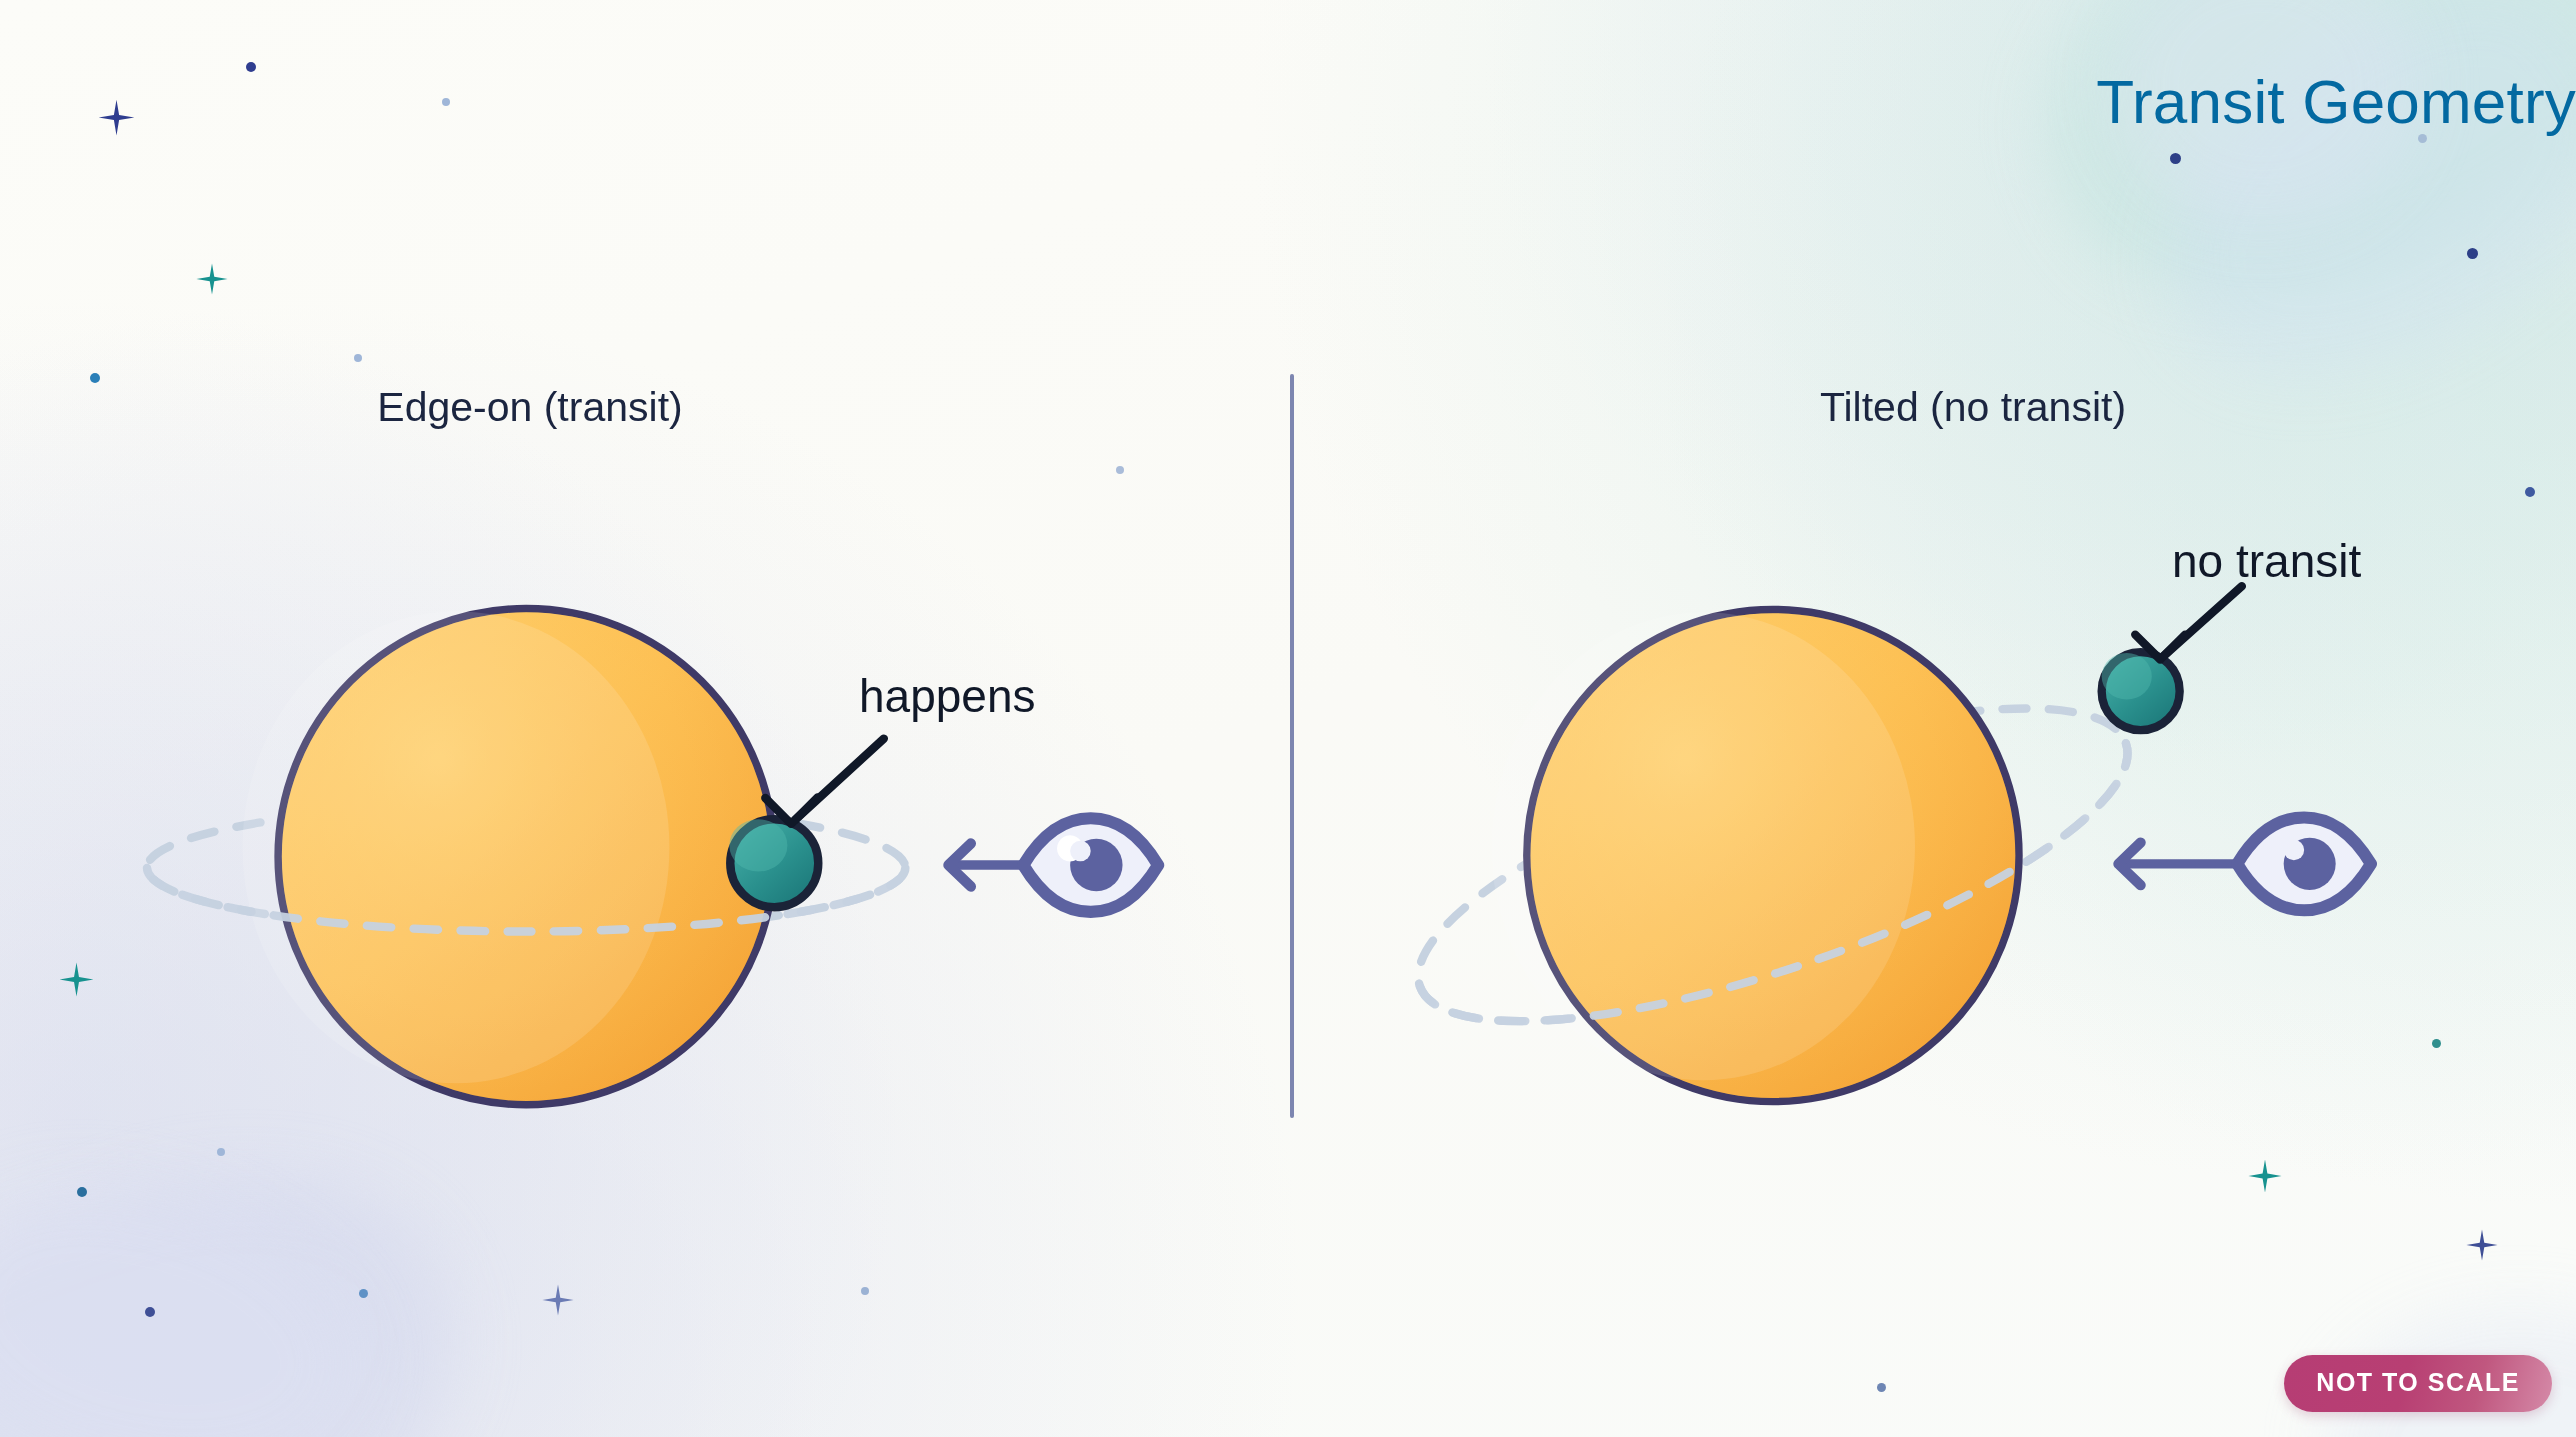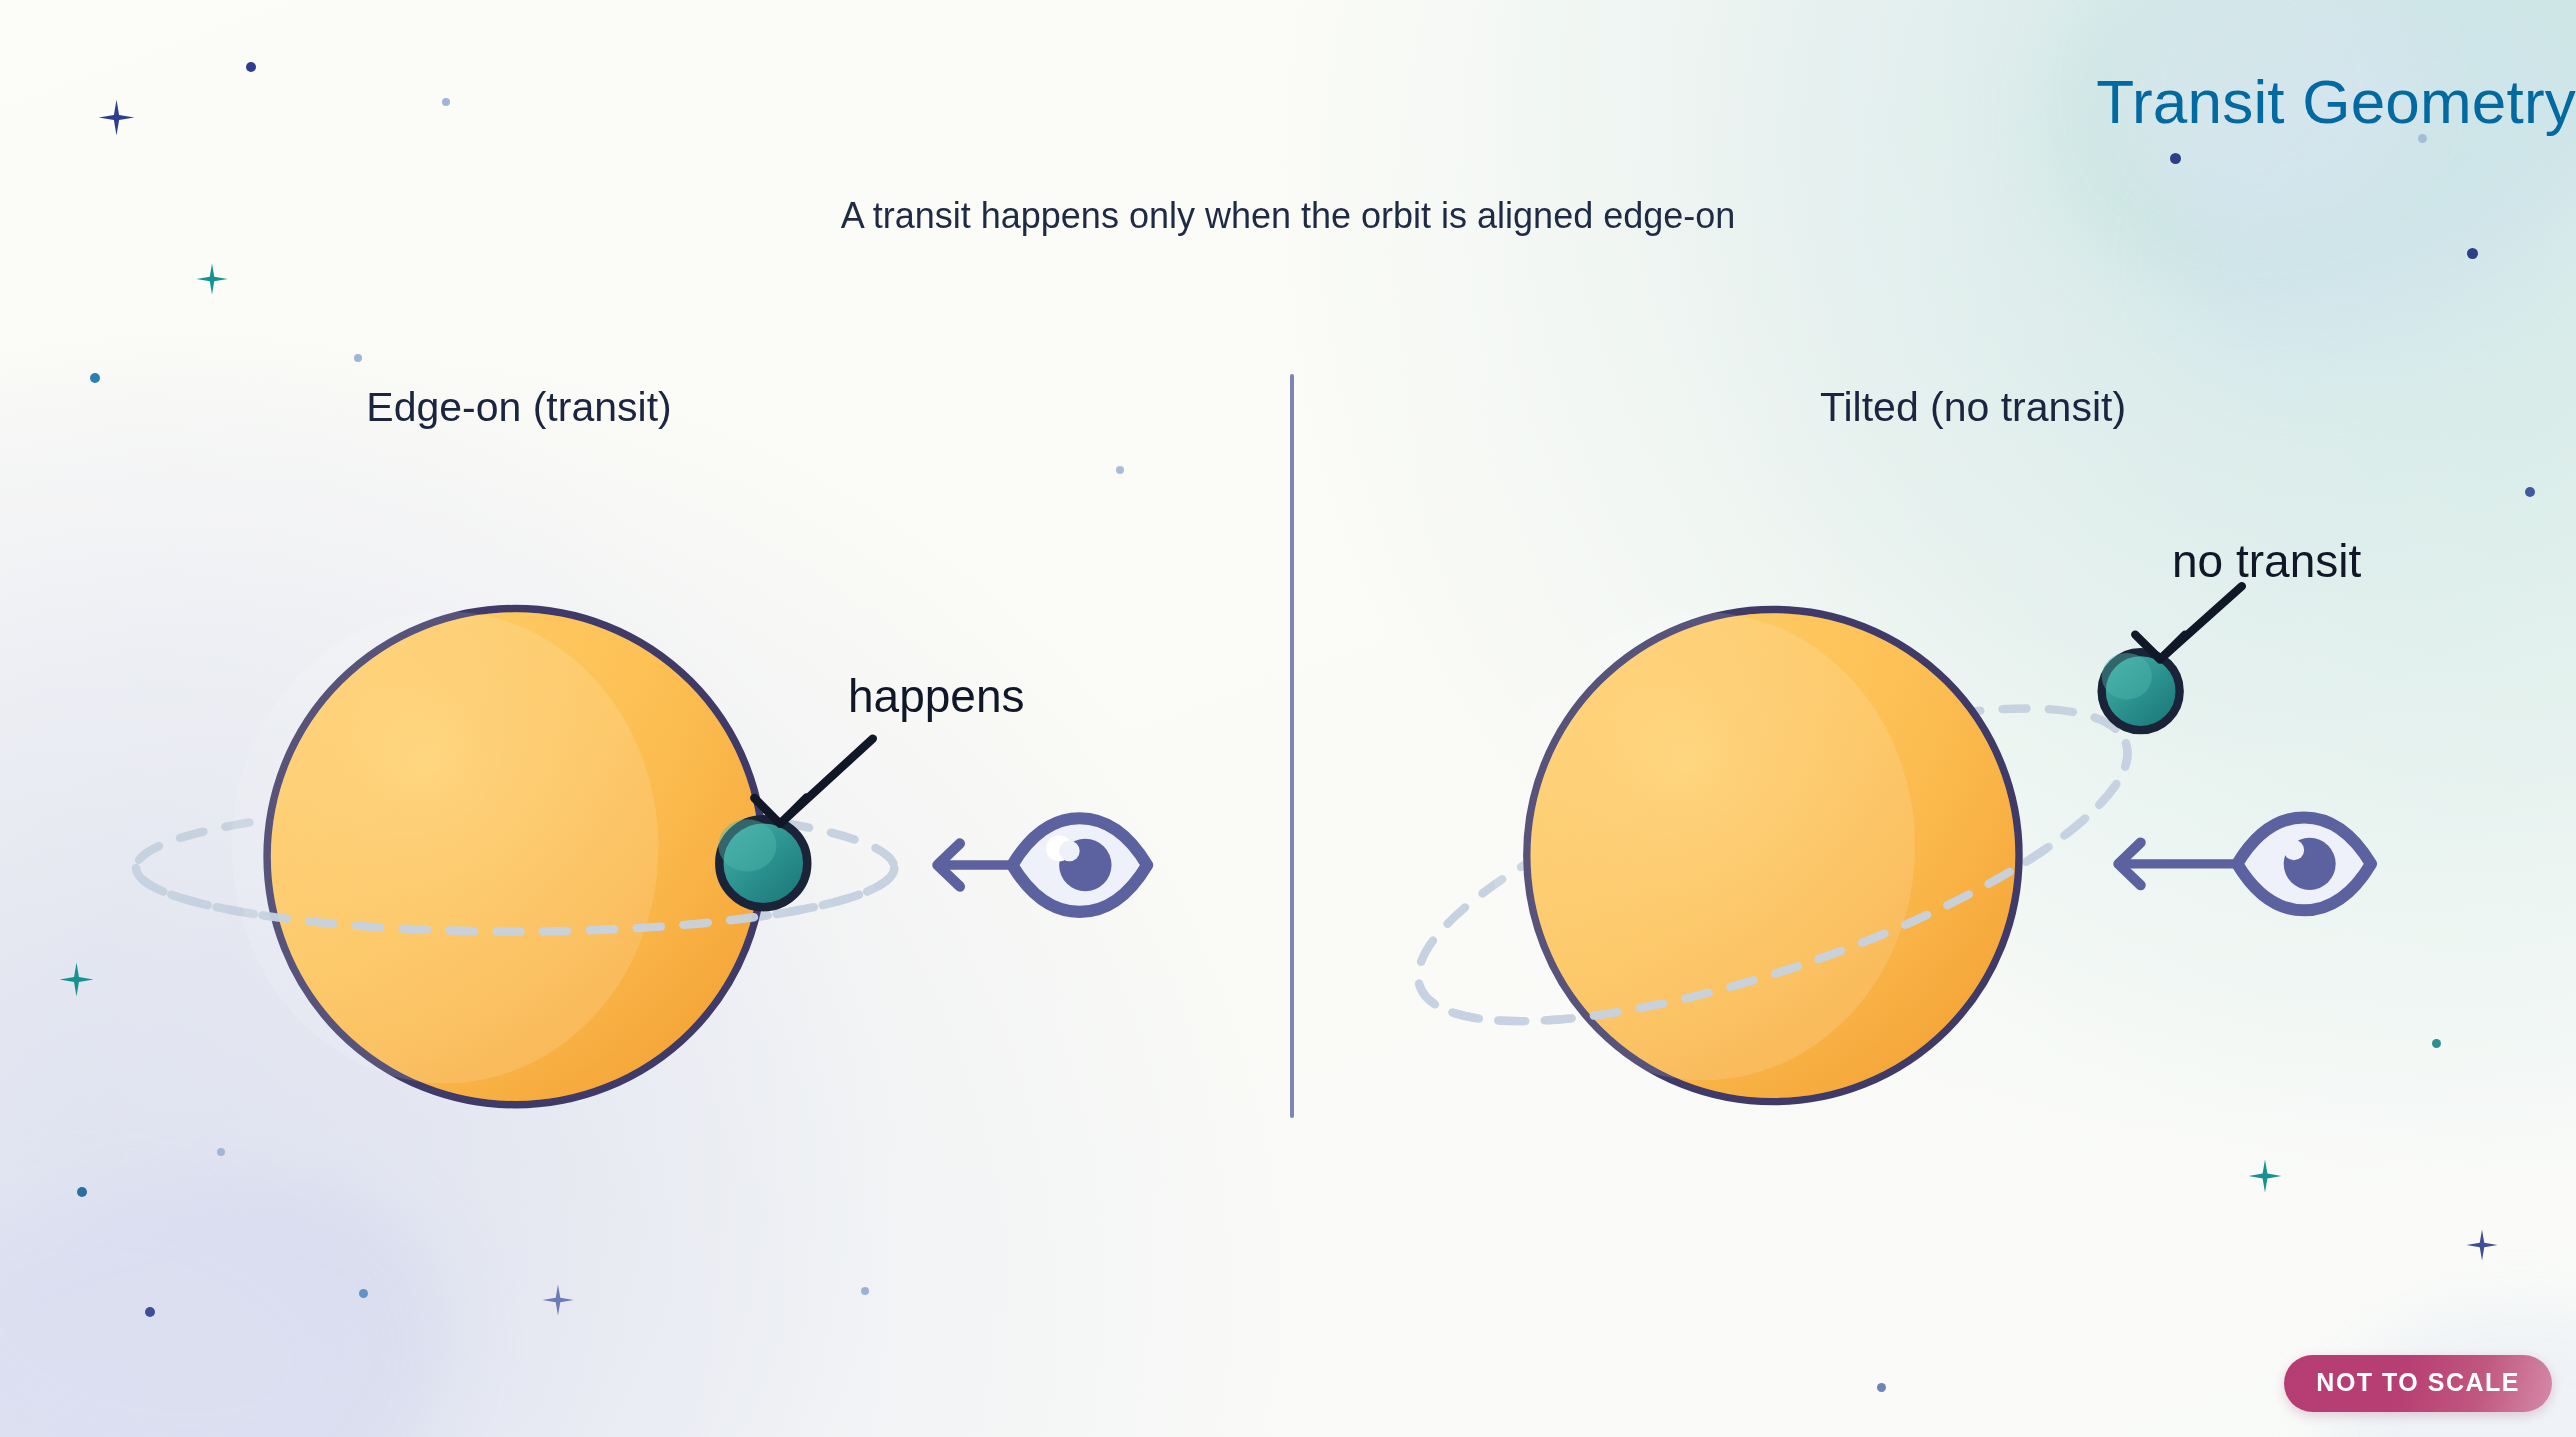--- a/index.html
+++ b/index.html
@@ -106,21 +106,21 @@
     top: 374px;
     width: 3.7px;
     height: 744px;
     background: #7680ac;
     border-radius: 1.9px;
     opacity: 0.95;
   }
 
   
   .panel { position: absolute; top: 0; height: 1438px; }
-  .panel-left  { left: 4px;    width: 1284px; padding-left: 8px; }
+  .panel-left  { left: 15px;    width: 1284px; padding-left: 8px; }
   .panel-right { left: 1290px; width: 1276px; }
 
   .panel-title {
     position: absolute;
     top: 384px;
     width: 100%;
     text-align: center;
     font-size: 41px;
     color: #1b2540;
   }
@@ -214,21 +214,20 @@
       <path d="M12 1 L13.6 10.4 L23 12 L13.6 13.6 L12 23 L10.4 13.6 L1 12 L10.4 10.4 Z" fill="#6b7bb4"></path>
     </svg>
   <svg class="spark" style="left:2247px;top:1158px;" width="36" height="36" viewBox="0 0 24 24">
       <path d="M12 1 L13.6 10.4 L23 12 L13.6 13.6 L12 23 L10.4 13.6 L1 12 L10.4 10.4 Z" fill="#17928f"></path>
     </svg>
   <svg class="spark" style="left:2465px;top:1228px;" width="34" height="34" viewBox="0 0 24 24">
       <path d="M12 1 L13.6 10.4 L23 12 L13.6 13.6 L12 23 L10.4 13.6 L1 12 L10.4 10.4 Z" fill="#3f4f96"></path>
     </svg>
 
   <div class="title">Transit Geometry</div>
-  <div class="subtitle">A transit happens only when the orbit is aligned edge-on</div>
 
   <div class="divider"></div>
 
   <div class="panel panel-left">
     <div class="panel-title">Edge-on (transit)</div>
 
     <svg class="scene" viewBox="0 0 1378 1536" width="1290" height="1438">
       <defs>
         <linearGradient id="starGradL" x1="0%" y1="0%" x2="100%" y2="100%">
           <stop offset="0%" stop-color="#ffd26f"></stop>

